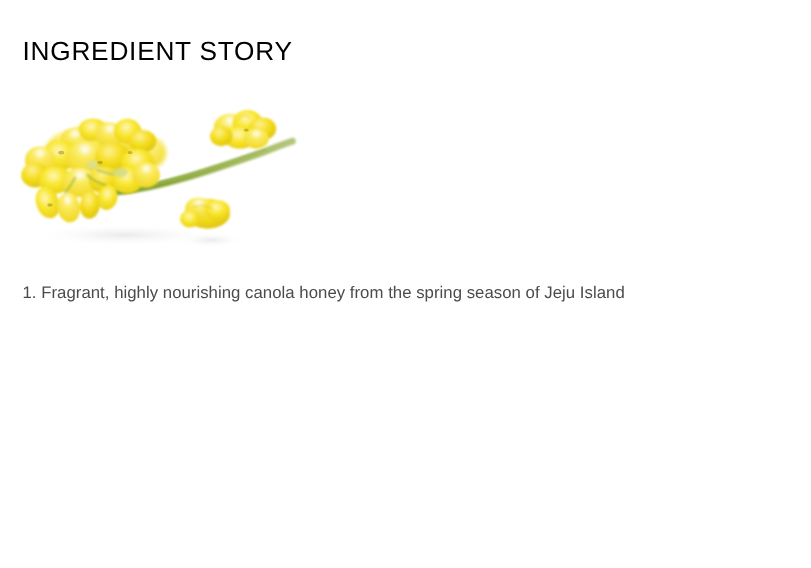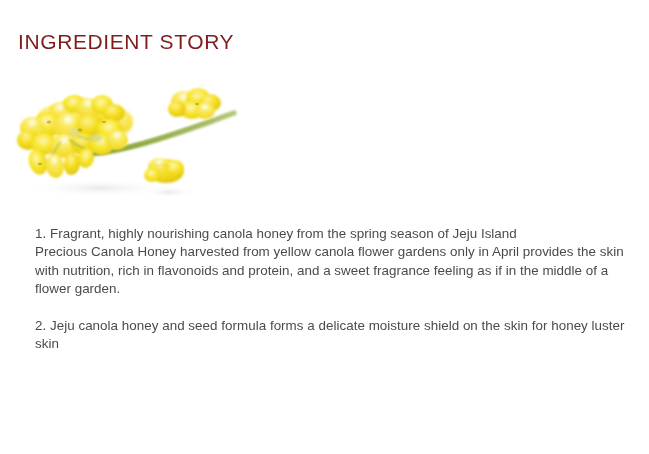--- a/index.html
+++ b/index.html
@@ -24,21 +24,21 @@
   }
 
   
   .section-title {
     position: absolute;
     left: 18px;
     top: 14px;
     font-size: 21px;
     font-weight: 300;
     letter-spacing: 0.6px;
-    color: #7f1d1d;
+    color: #000000;
     line-height: 28px;
     white-space: nowrap;
   }
 
   
   .hero-figure {
     position: absolute;
     left: 14px;
     top: 82px;
     width: 232px;
@@ -49,21 +49,20 @@
     width: 232px;
     height: 122px;
   }
 
   
   .body-copy {
     position: absolute;
     left: 18px;
     top: 225px;
     width: 590px;
-    margin-left: 17px;
   }
   .para {
     font-size: 13.4px;
     font-weight: 400;
     line-height: 18.4px;
     color: #4b4b4b;
     margin: 0;
     letter-spacing: 0.03px;
   }
   .para + .para {
@@ -191,21 +190,19 @@
         <ellipse cx="138" cy="93" rx="8" ry="7" fill="url(#gPetalA)"></ellipse>
         <path d="M140 84 q8 -4 16 1" stroke="#d8c016" stroke-width="1.1" fill="none" opacity="0.55"></path>
       </g>
     </svg>
   </div>
 
   <div class="body-copy">
 
     <p class="para">
       <span class="headline">1. Fragrant, highly nourishing canola honey from the spring season of Jeju Island</span>
-      <span class="detail">Precious Canola Honey harvested from yellow canola flower gardens only in April provides the skin with nutrition, rich in flavonoids and protein, and a sweet fragrance feeling as if in the middle of a flower garden.</span>
     </p>
 
     <p class="para">
-      <span class="headline">2. Jeju canola honey and seed formula forms a delicate moisture shield on the skin for honey luster skin</span>
     </p>
 
   </div>
 </div>
 
 </body></html>

